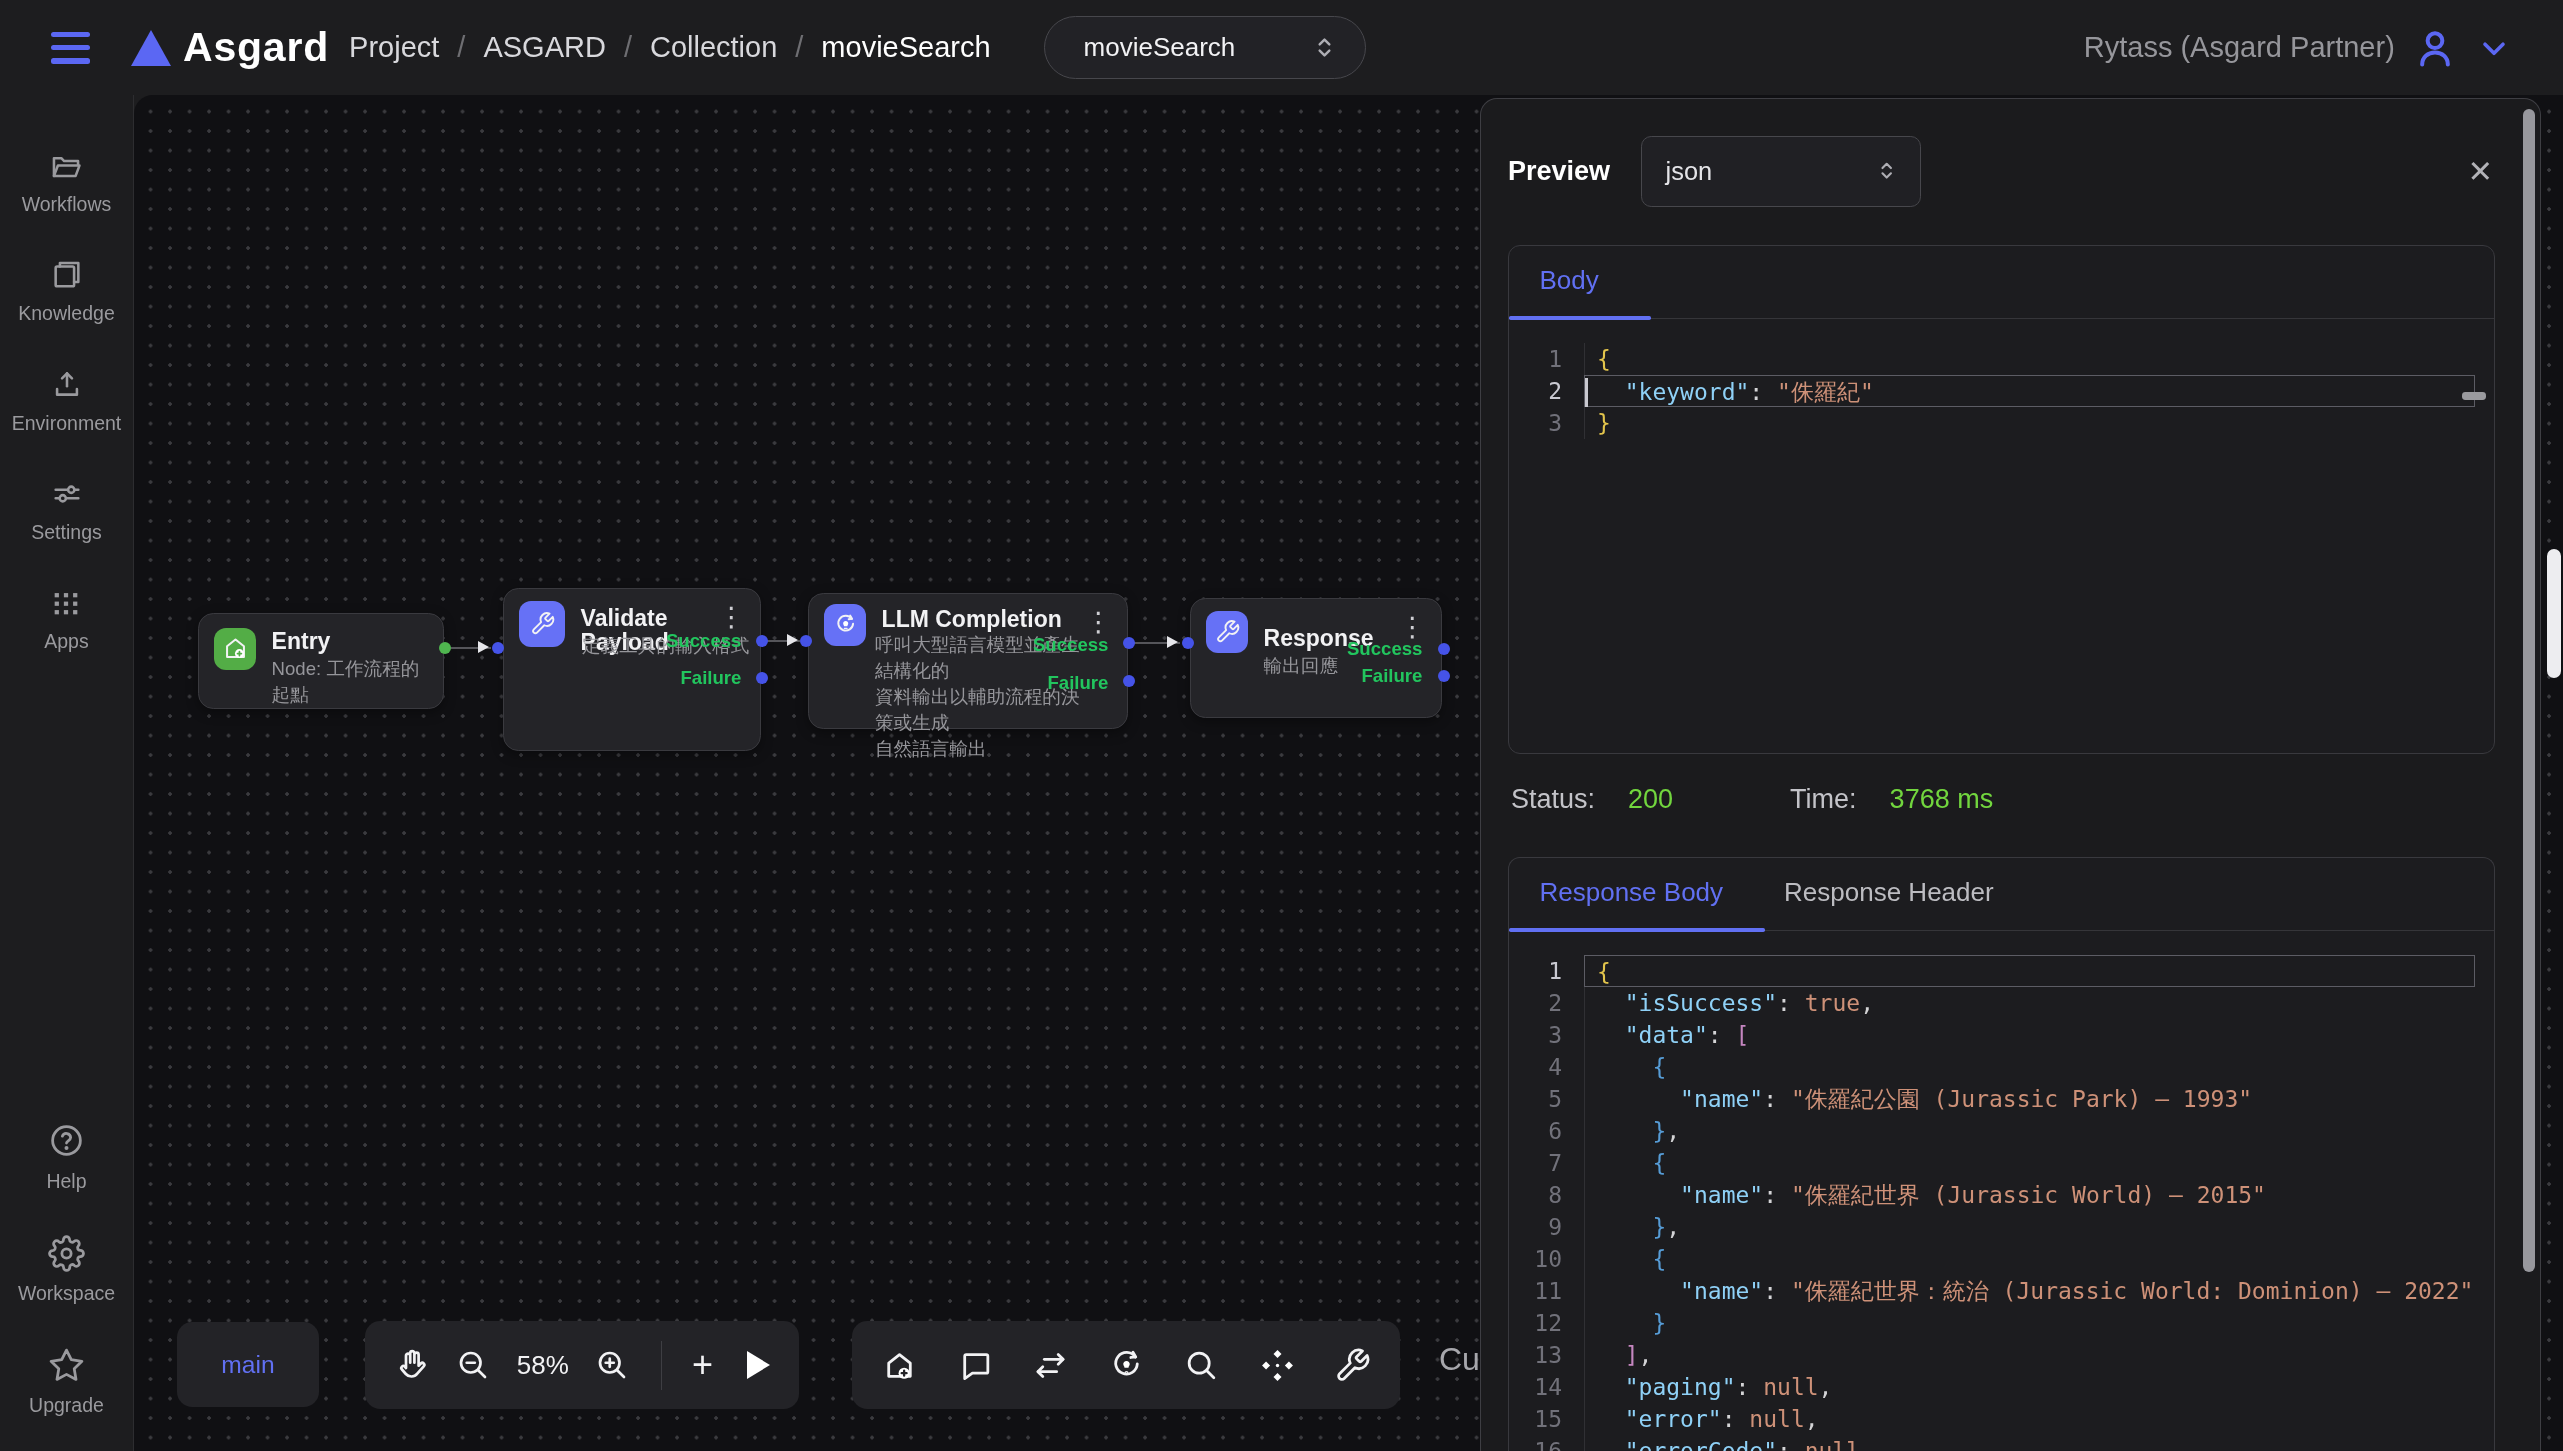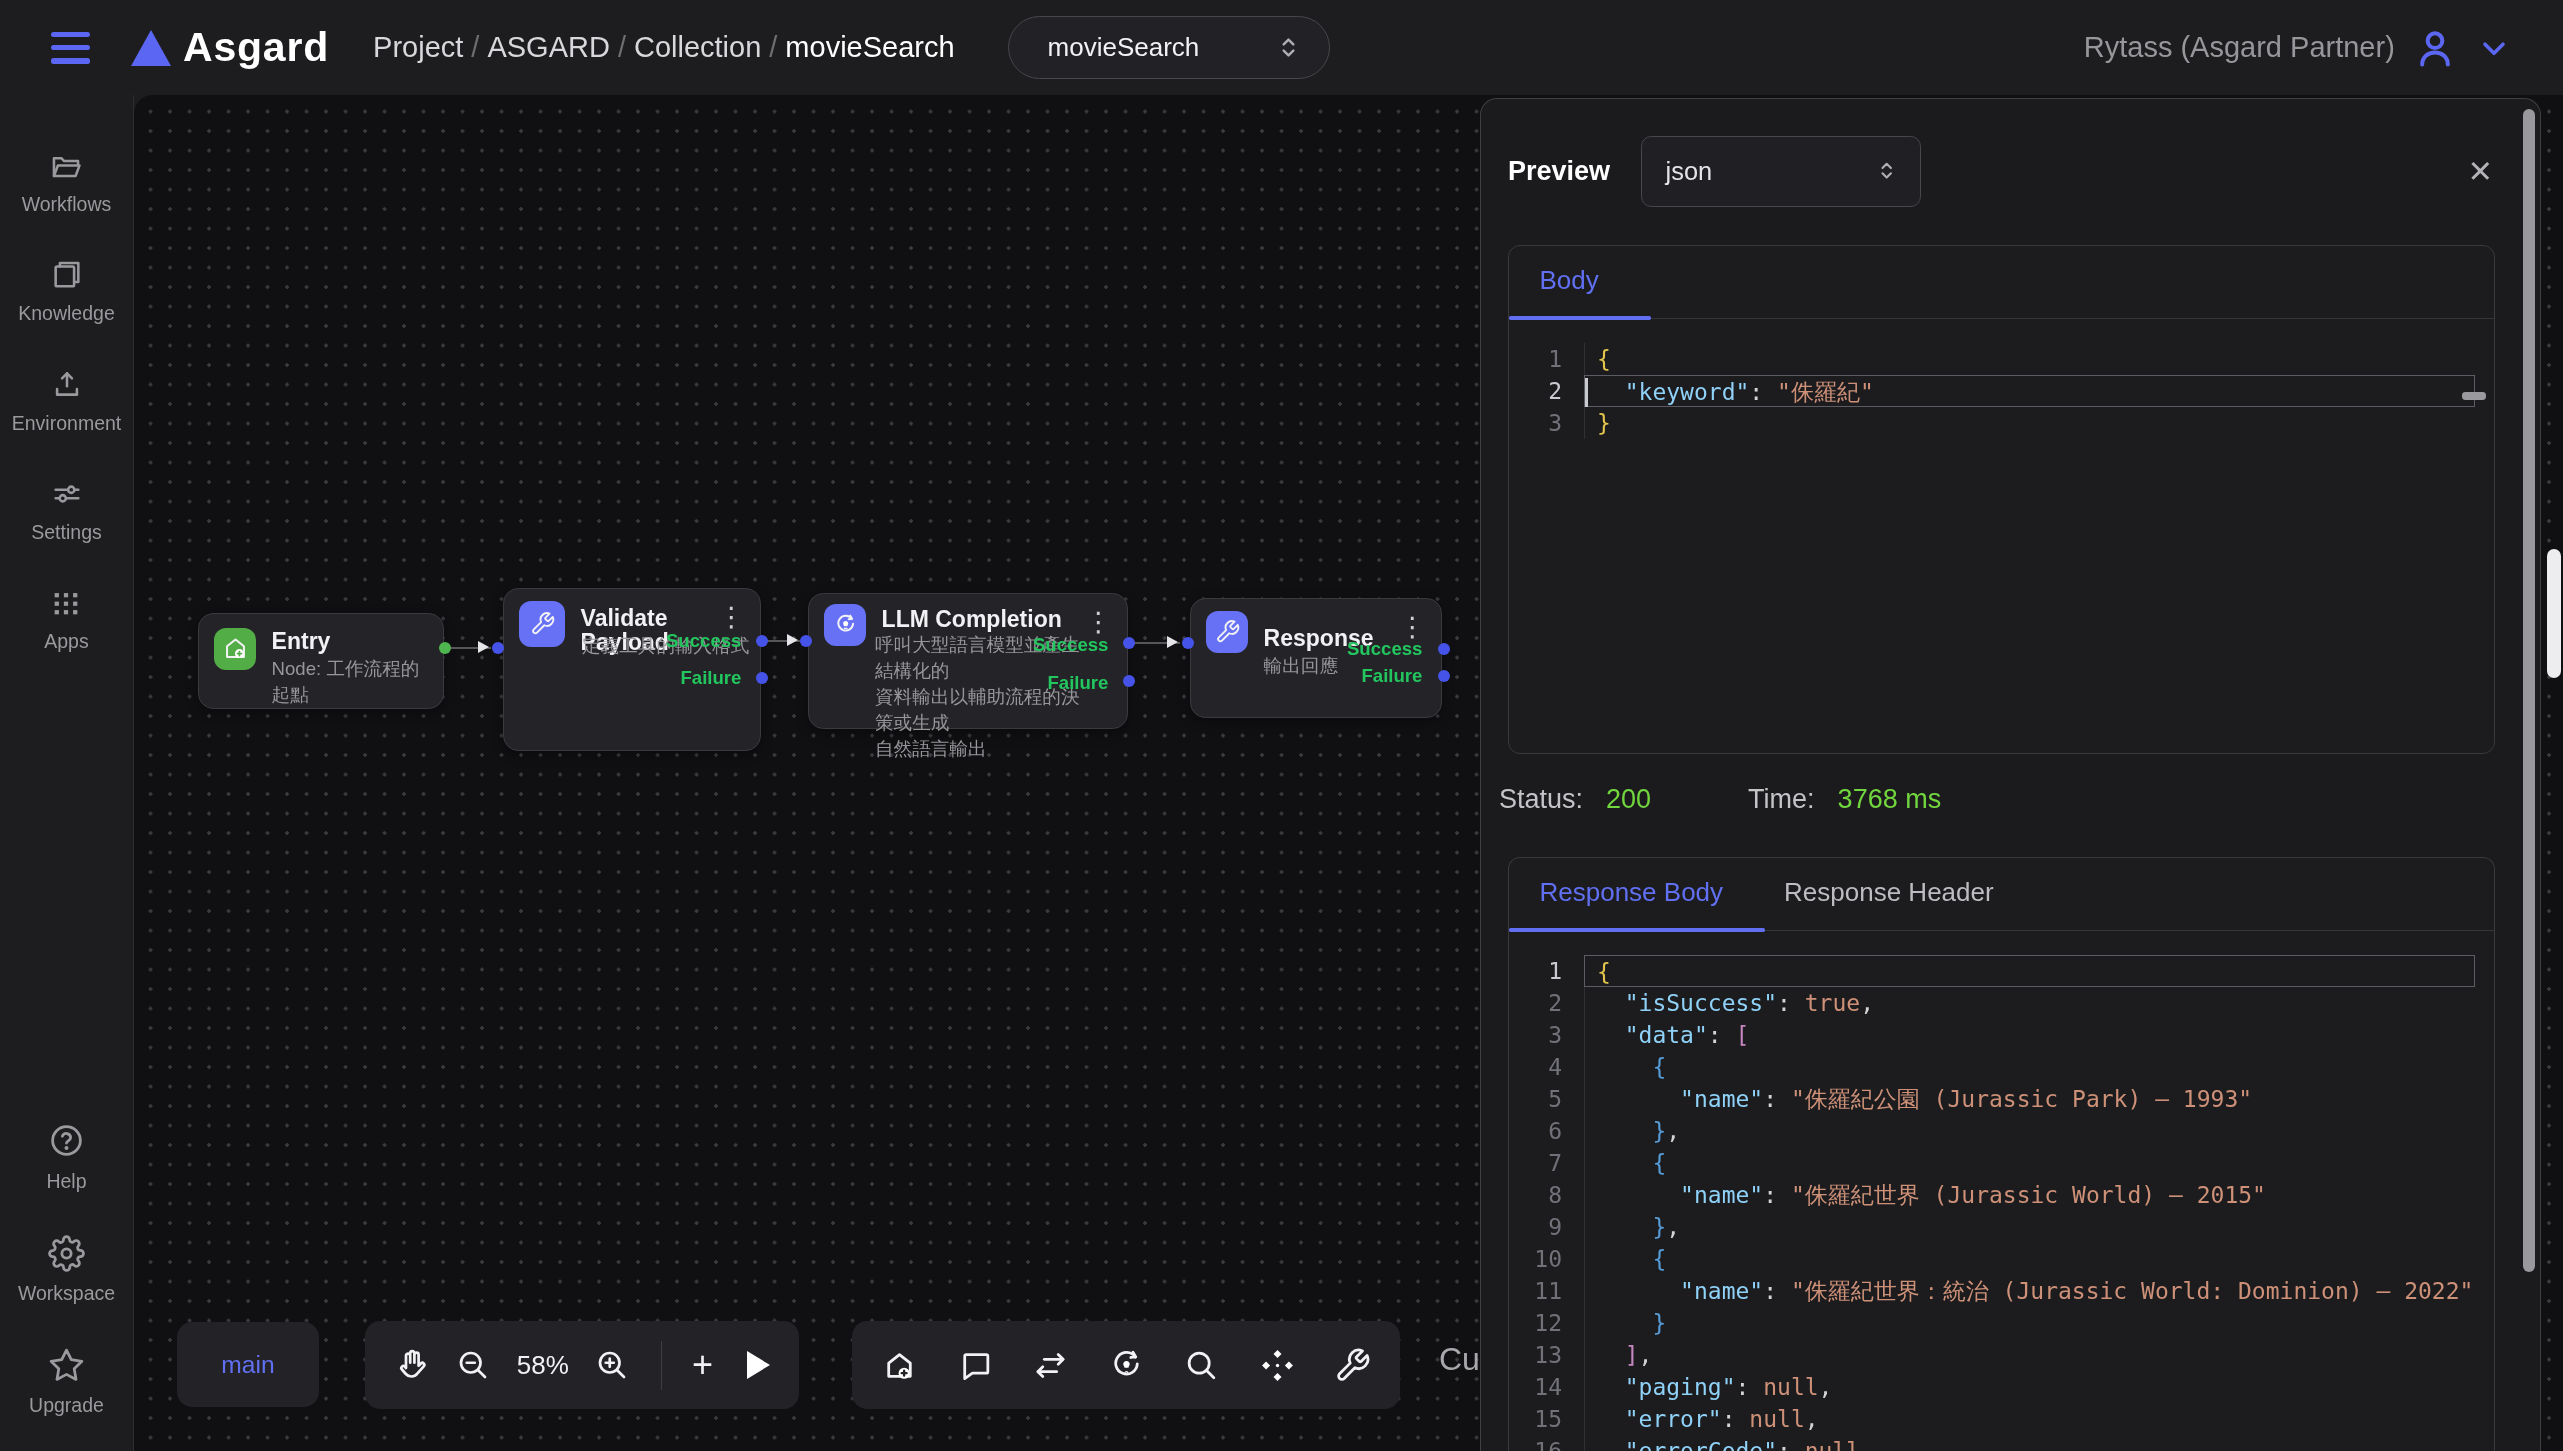--- a/index.html
+++ b/index.html
@@ -8,21 +8,21 @@
     background:#1d1d1f; font-family:"Liberation Sans",sans-serif; color:#e8e8ea; }
 
   
   .navbar{ position:absolute; left:0; top:0; width:2563px; height:95px;
     display:flex; align-items:center; padding:0 51px; background:#1d1d1f; z-index:20; }
   .hamburger{ width:39px; height:32px; display:flex; flex-direction:column; justify-content:space-between; cursor:pointer; }
   .hamburger span{ display:block; height:5.1px; border-radius:2.5px; background:#5b67f3; }
   .logo-triangle{ width:0; height:0; margin-left:41px;
     border-left:20.3px solid transparent; border-right:20.3px solid transparent; border-bottom:36px solid #5b67f3; }
   .logo-text{ margin-left:12px; font-size:41px; font-weight:700; color:#ffffff; letter-spacing:0.8px; }
-  .breadcrumb{ display:flex; gap:8px; margin-left:44px; font-size:29px; }
+  .breadcrumb{ display:flex; gap:18px; margin-left:20px; font-size:29px; }
   .crumb{ color:#d8d8dc; }
   .crumb.current{ color:#ffffff; }
   .crumb-sep{ color:#6e6e72; font-size:29px; }
   .wf-pill{ margin-left:53px; height:63px; min-width:322px; border:1.7px solid #47474c; border-radius:34px;
     background:#222226; display:flex; align-items:center; justify-content:space-between; padding:0 25.4px 0 39px;
     font-size:26px; color:#f2f2f4; cursor:pointer; }
   .nav-right{ margin-left:auto; display:flex; align-items:center; gap:18.6px; }
   .user-name{ font-size:29px; color:#96969b; }
   .svg-icon{ display:block; }
 
@@ -101,21 +101,21 @@
   .lc-wrap.active-box{ border:0.8px solid #5c5c64; }
   .cursor-bar{ position:absolute; left:0; top:1.7px; width:2.5px; height:29px; background:#c9c9d0; }
   .tk-brace{ color:#e3c54c; }
   .tk-bbrace{ color:#569cd6; }
   .tk-bracket{ color:#c586c0; }
   .tk-key{ color:#8fd1f7; }
   .tk-str{ color:#ce9178; }
   .tk-p{ color:#d4d4d6; }
   .minimap-dash{ position:absolute; right:8.5px; top:146px; width:24px; height:7.6px; border-radius:3.4px; background:#9a9a9e; }
 
-  .status-row{ position:absolute; left:18px; top:685px; display:flex; align-items:center; gap:23px; font-size:27px; }
+  .status-row{ position:absolute; left:30px; top:685px; display:flex; align-items:center; gap:33px; font-size:27px; }
   .status-lbl{ color:#c3c3c8; }
   .status-val{ color:#72d63e; }
   .status-gap{ width:51px; }
 
   .panel-scrollbar{ position:absolute; right:5.1px; top:10.2px; width:12px; height:1163px; border-radius:6px; background:#98989d; }
   .win-scroll-thumb{ position:absolute; right:1.7px; top:549px; width:14.4px; height:129px; border-radius:7.6px; background:#ededf0; z-index:60; }
 
   svg.stroke{ fill:none; stroke:#9a9a9e; stroke-width:1.8; stroke-linecap:round; stroke-linejoin:round; }
   svg.stroke.white{ stroke:#f2f2f4; }
   svg.stroke.blue{ stroke:#5b67f3; stroke-width:2; }

